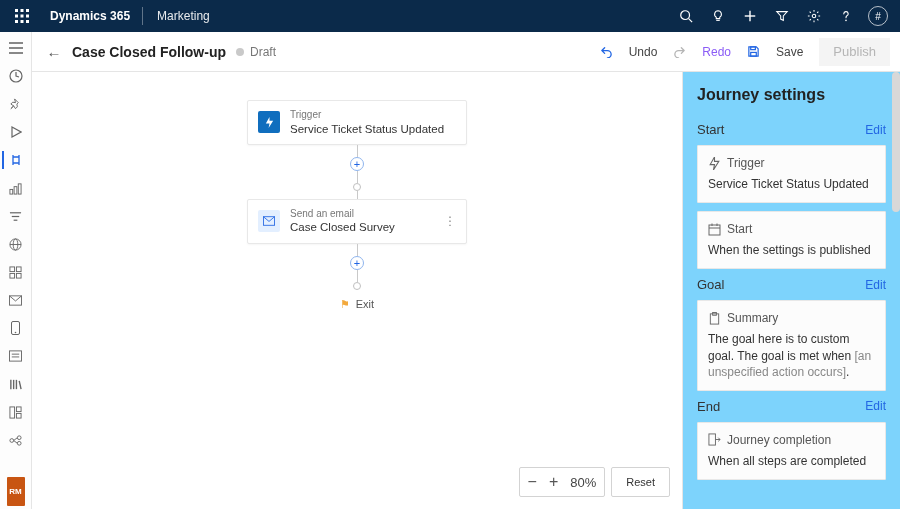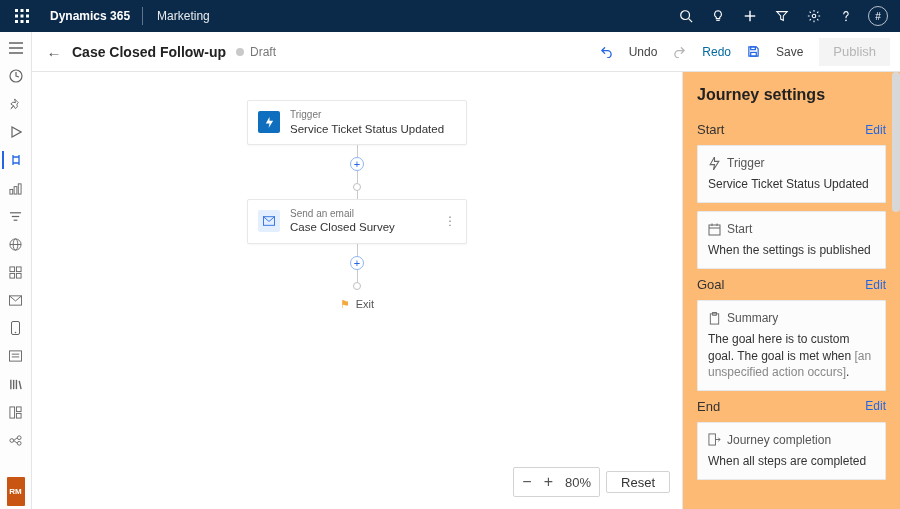--- a/index.html
+++ b/index.html
@@ -40,21 +40,21 @@
   .workspace{flex:1;display:flex;flex-direction:column;min-width:0}
 
   
   .cmdbar{height:40px;border-bottom:1px solid var(--border);display:flex;align-items:center;padding:0 10px;font-size:13px}
   .cmdbar .back{color:#555;cursor:pointer;width:24px;text-align:center;font-size:15px}
   .cmdbar .title{font-weight:600;font-size:14px;margin-left:6px}
   .cmdbar .statusdot{width:8px;height:8px;border-radius:50%;background:#c9c9c9;margin-left:10px}
   .cmdbar .status{color:#777;margin-left:6px;font-size:12px}
   .cmdbar .spacer{flex:1}
   .cmdbar .cmd{display:flex;align-items:center;gap:16px;padding:0 8px;height:28px;cursor:pointer;color:#444;font-size:12px}
-  .cmdbar .cmd.disabled{color:#0369a1;cursor:default}
+  .cmdbar .cmd.disabled{color:#8b5cf6;cursor:default}
   .cmdbar .publish{background:var(--grey-panel);color:#b5b5b5;height:28px;padding:0 14px;margin-left:8px;display:flex;align-items:center;cursor:default}
 
   .split{flex:1;display:flex;min-height:0;position:relative}
 
   
   .canvas{flex:1;position:relative;background:#fff;overflow:hidden}
   .flow{position:absolute;left:50%;top:28px;transform:translateX(-50%);width:220px;display:flex;flex-direction:column;align-items:center}
   .card{width:220px;background:#fff;border:1px solid var(--card-border);border-radius:2px;padding:8px 10px;display:flex;align-items:center;gap:10px;box-shadow:0 1px 2px rgba(0,0,0,.04)}
   .card .badge{width:22px;height:22px;border-radius:2px;display:flex;align-items:center;justify-content:center;font-size:11px;color:#fff;flex-shrink:0}
   .card .badge.trigger{background:#106ebe}
@@ -65,24 +65,24 @@
   .card .kebab{color:#888;font-size:12px;cursor:pointer}
   .stem{width:1px;height:12px;background:#c9c9c9}
   .plus{width:14px;height:14px;border:1px solid #8fb5ee;border-radius:50%;display:flex;align-items:center;justify-content:center;color:#2266e3;font-size:11px;background:#fff;cursor:pointer}
   .ring{width:8px;height:8px;border:1px solid #c0c0c0;border-radius:50%;background:#fff}
   .exitrow{display:flex;align-items:center;gap:6px;margin-top:8px;font-size:11px;color:#555}
   .flag{color:#f3a93c;font-size:11px}
 
   .zoompanel{position:absolute;right:12px;bottom:12px;display:flex;align-items:center;gap:6px}
   .zoombox{display:flex;align-items:center;background:#fff;border:1px solid var(--border2);border-radius:2px;height:30px;padding:0 8px;gap:12px;font-size:13px;color:#444}
   .zoombox span.btn{cursor:pointer;color:#555;font-size:16px;line-height:1}
-  .resetbtn{height:22px;border:1px solid var(--border2);background:#fff;padding:0 14px;font-size:13px;color:#333;cursor:pointer;border-radius:2px}
-
-  
-  .sidepanel{width:218px;border-left:1px solid var(--border);background:#fdba74;overflow:hidden auto;padding:14px 14px 10px 14px;font-size:12px}
+  .resetbtn{height:30px;border:1px solid var(--border2);background:#fff;padding:0 14px;font-size:11px;color:#333;cursor:pointer;border-radius:2px}
+
+  
+  .sidepanel{width:218px;border-left:1px solid var(--border);background:#7dd3fc;overflow:hidden auto;padding:14px 14px 10px 14px;font-size:12px}
   .sidepanel h1{font-size:16px;font-weight:600;margin:0 0 18px 0}
   .sec{}
   .sec .hdr{display:flex;align-items:center;justify-content:space-between;margin-bottom:8px}
   .sec .hdr .lbl{font-size:13px;color:#333}
   .sec .hdr .edit{color:var(--blue);font-size:12px;cursor:pointer}
   .tile{border:1px solid var(--card-border);border-radius:1px;padding:10px;background:#fcfcfc;margin-bottom:8px}
   .tile .trow{display:flex;align-items:center;gap:6px;color:#555;font-size:12px;margin-bottom:6px}
   .tile .trow svg,.tile .trow .tico{width:13px;height:13px}
   .tile .body{font-size:12px;color:#333;line-height:1.35}
   .tile .body .dim{color:#888}

